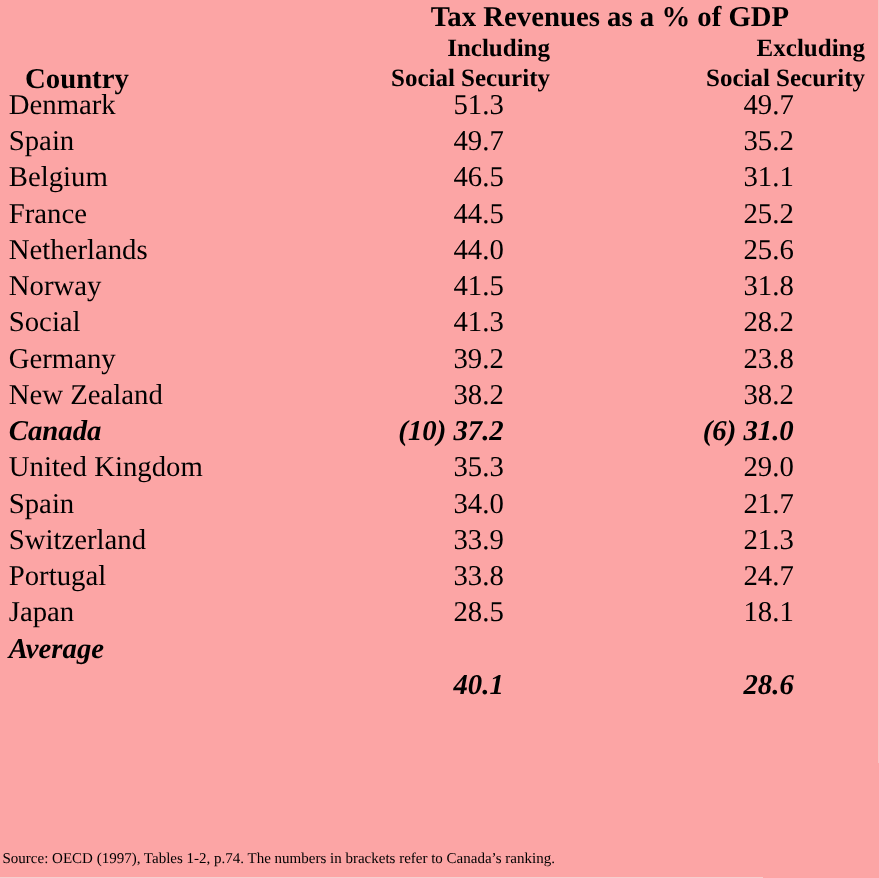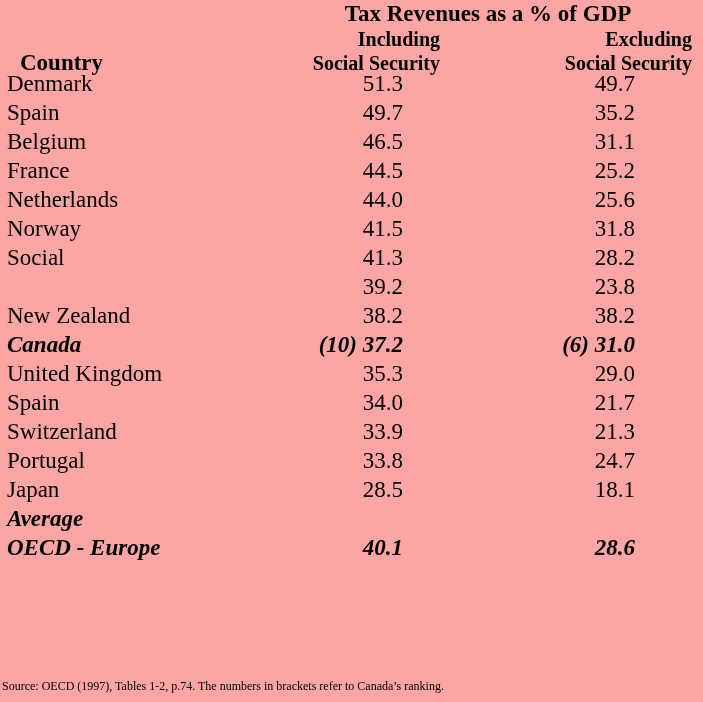--- a/index.html
+++ b/index.html
@@ -126,20 +126,21 @@
     <span class="v2">31.8</span>
   </div>
 
   <div class="row normal">
     <span class="c">Social</span>
     <span class="v1">41.3</span>
     <span class="v2">28.2</span>
   </div>
 
   <div class="row normal">
+    <span class="c">Germany</span>
     <span class="v1">39.2</span>
     <span class="v2">23.8</span>
   </div>
 
   <div class="row normal">
     <span class="c">New Zealand</span>
     <span class="v1">38.2</span>
     <span class="v2">38.2</span>
   </div>
 
@@ -181,21 +182,20 @@
 
 
   <div class="row bold-italic">
     <span class="c">Average</span>
     <span class="v1"></span>
     <span class="v2"></span>
   </div>
 
 
   <div class="row bold">
-    <span class="c">OECD - Europe</span>
     <span class="v1">40.1</span>
     <span class="v2">28.6</span>
   </div>
 
 </div>
 
   <div class="source">Source: OECD (1997), Tables 1-2, p.74. The numbers in brackets refer to Canada’s ranking.</div>
 
 </div>
 

